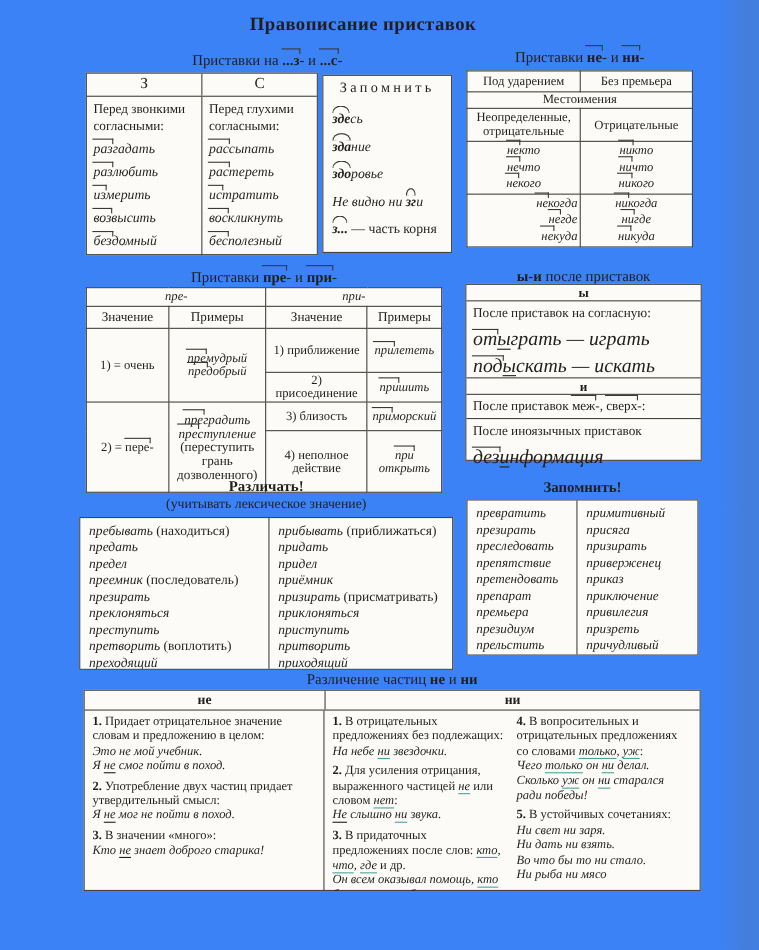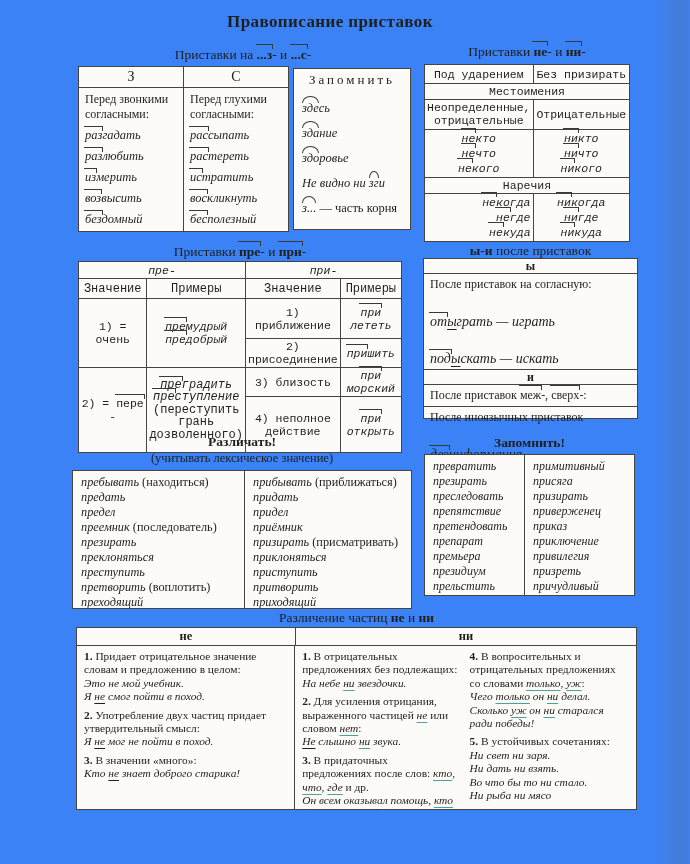--- a/index.html
+++ b/index.html
@@ -16,21 +16,21 @@
   
   .m-b { font-weight:bold; }
   .m-i { font-style:italic; }
   .m-n { font-style:normal; }
   .m-u { text-decoration:underline; text-decoration-thickness:1.2px; text-underline-offset:2.5px; }
   .m-t { text-decoration:underline; text-decoration-thickness:1.4px; text-underline-offset:2.5px; text-decoration-color:#4aa39a; }
   .m-p, .m-P { position:relative; display:inline-block; }
   .m-P { font-weight:bold; font-style:normal; }
   .m-p::before, .m-P::before { content:''; position:absolute; top:-3px; left:-1px; right:-1px; height:4px;
          border-top:1.3px solid #3a3934; border-right:1.3px solid #3a3934; }
-  .m-r { position:relative; display:inline-block; }
+  .m-r { position:relative; display:inline-block;font-weight:bold; }
   .m-r::before { content:''; position:absolute; top:-6px; left:0; right:0; height:6px;
          border:1.2px solid #3a3934; border-bottom:none; border-radius:50% 50% 0 0 / 100% 100% 0 0; }
 
   
   .zs-hdr { display:flex; height:21px; border-bottom:1px solid #45443e; }
   .zs-hcell { flex:1; text-align:center; font-size:14px; line-height:20px; border-right:1px solid #45443e; }
   .zs-hcell.last { border-right:none; }
   .zs-body { display:flex; height:144px; }
   .zs-col { flex:1; padding:4px 6px; border-right:1px solid #45443e; overflow:hidden; }
   .zs-col.last { border-right:none; }
@@ -38,31 +38,31 @@
   .words { font-style:italic; font-size:12.5px; }
   .words .word { margin-top:8px; line-height:13px; }
 
   
   .rem1-hdr { text-align:center; font-size:13px; letter-spacing:3px; padding-top:3px; }
   .rem1-items { padding:2px 8px; font-style:italic; font-size:12.5px; }
   .rem1-items .word { margin-top:12px; line-height:13px; }
 
   
   table.t { border-collapse:collapse; position:absolute; background:#fcfbf7; }
-  table.t td { border:1px solid #45443e; font-size:11.5px; text-align:center; vertical-align:middle; padding:1px 2px;font-family:Liberation Mono, monospace; }
+  table.t td { border:1px solid #45443e; font-size:11.5px; text-align:center; vertical-align:middle; padding:1px 2px; }
   td.wcell { font-style:italic; font-size:12px; line-height:15px; padding-top:4px; }
   td.excell { font-style:italic; font-size:12.5px; text-align:left; padding:6px 4px 2px 7px; }
   td.mcell { font-size:12px; text-align:left; padding-left:5px; }
 
   
   .yi-band { text-align:center; font-weight:bold; font-size:12px; line-height:14px; border-bottom:1px solid #45443e; }
   .yi-cell { padding:3px 6px 4px; border-bottom:1px solid #45443e; }
   .yi-cell.last { border-bottom:none; }
   .yi-cell .rule { font-size:12px; line-height:14px; }
-  .yi-cell .word { font-style:italic; font-size:14px; margin-top:24px; line-height:13px; }
+  .yi-cell .word { font-style:italic; font-size:18px; margin-top:11px; line-height:13px; }
 
   
   .two-col { display:flex; }
   .two-col .colL, .two-col .colR { padding:4px 8px; overflow:hidden; }
   .two-col .colL { border-right:1px solid #45443e; }
   .wlist { font-style:italic; font-size:12.3px; }
   .wlist .word { line-height:15px; margin-top:0; }
 
   
   .pt-hdr { display:flex; height:18px; border-bottom:1px solid #45443e; font-weight:bold; font-size:12.5px; }
@@ -125,44 +125,41 @@
         <div class="word">Не видно ни <span class="m-r">зг</span>и</div>
         <div class="word"><span class="m-r">з...</span> <span class="m-n">— часть корня</span></div>
       </div>
   </div>
 
   <div class="sec-heading" style="left:420px;top:44px;width:214px;">Приставки <span class="m-P">не</span>- и <span class="m-P">ни</span>-</div>
   <table class="t" style="left:424px;top:64px;width:206px;">
     <tbody>
         <tr>
       <td style="width:103px;height:19px;">Под ударением</td>
-      <td style="height:19px;">Без призирать</td>
+      <td style="height:19px;">Без премьера</td>
     </tr>
     <tr>
           <td colspan="2" style="height:15px;">Местоимения</td>
         </tr>
     <tr>
       <td style="height:30px;line-height:12.5px;">Неопределенные, отрицательные</td>
       <td>Отрицательные</td>
     </tr>
     <tr>
       <td class="wcell" style="height:48px;">
             <div class="word"><span class="m-p">не</span>кто</div>
             <div class="word"><span class="m-p">не</span>что</div>
             <div class="word"><span class="m-p">не</span>кого</div>
           </td>
       <td class="wcell">
             <div class="word"><span class="m-p">ни</span>кто</div>
             <div class="word"><span class="m-p">ни</span>что</div>
             <div class="word"><span class="m-p">ни</span>кого</div>
           </td>
     </tr>
-    <tr>
-          <td colspan="2" style="height:15px;">Наречия</td>
-        </tr>
     <tr>
       <td class="wcell" style="height:48px;text-align:right;">
             <div class="word"><span class="m-p">не</span>когда</div>
             <div class="word"><span class="m-p">не</span>где</div>
             <div class="word"><span class="m-p">не</span>куда</div>
           </td>
       <td class="wcell">
             <div class="word"><span class="m-p">ни</span>когда</div>
             <div class="word"><span class="m-p">ни</span>где</div>
             <div class="word"><span class="m-p">ни</span>куда</div>

